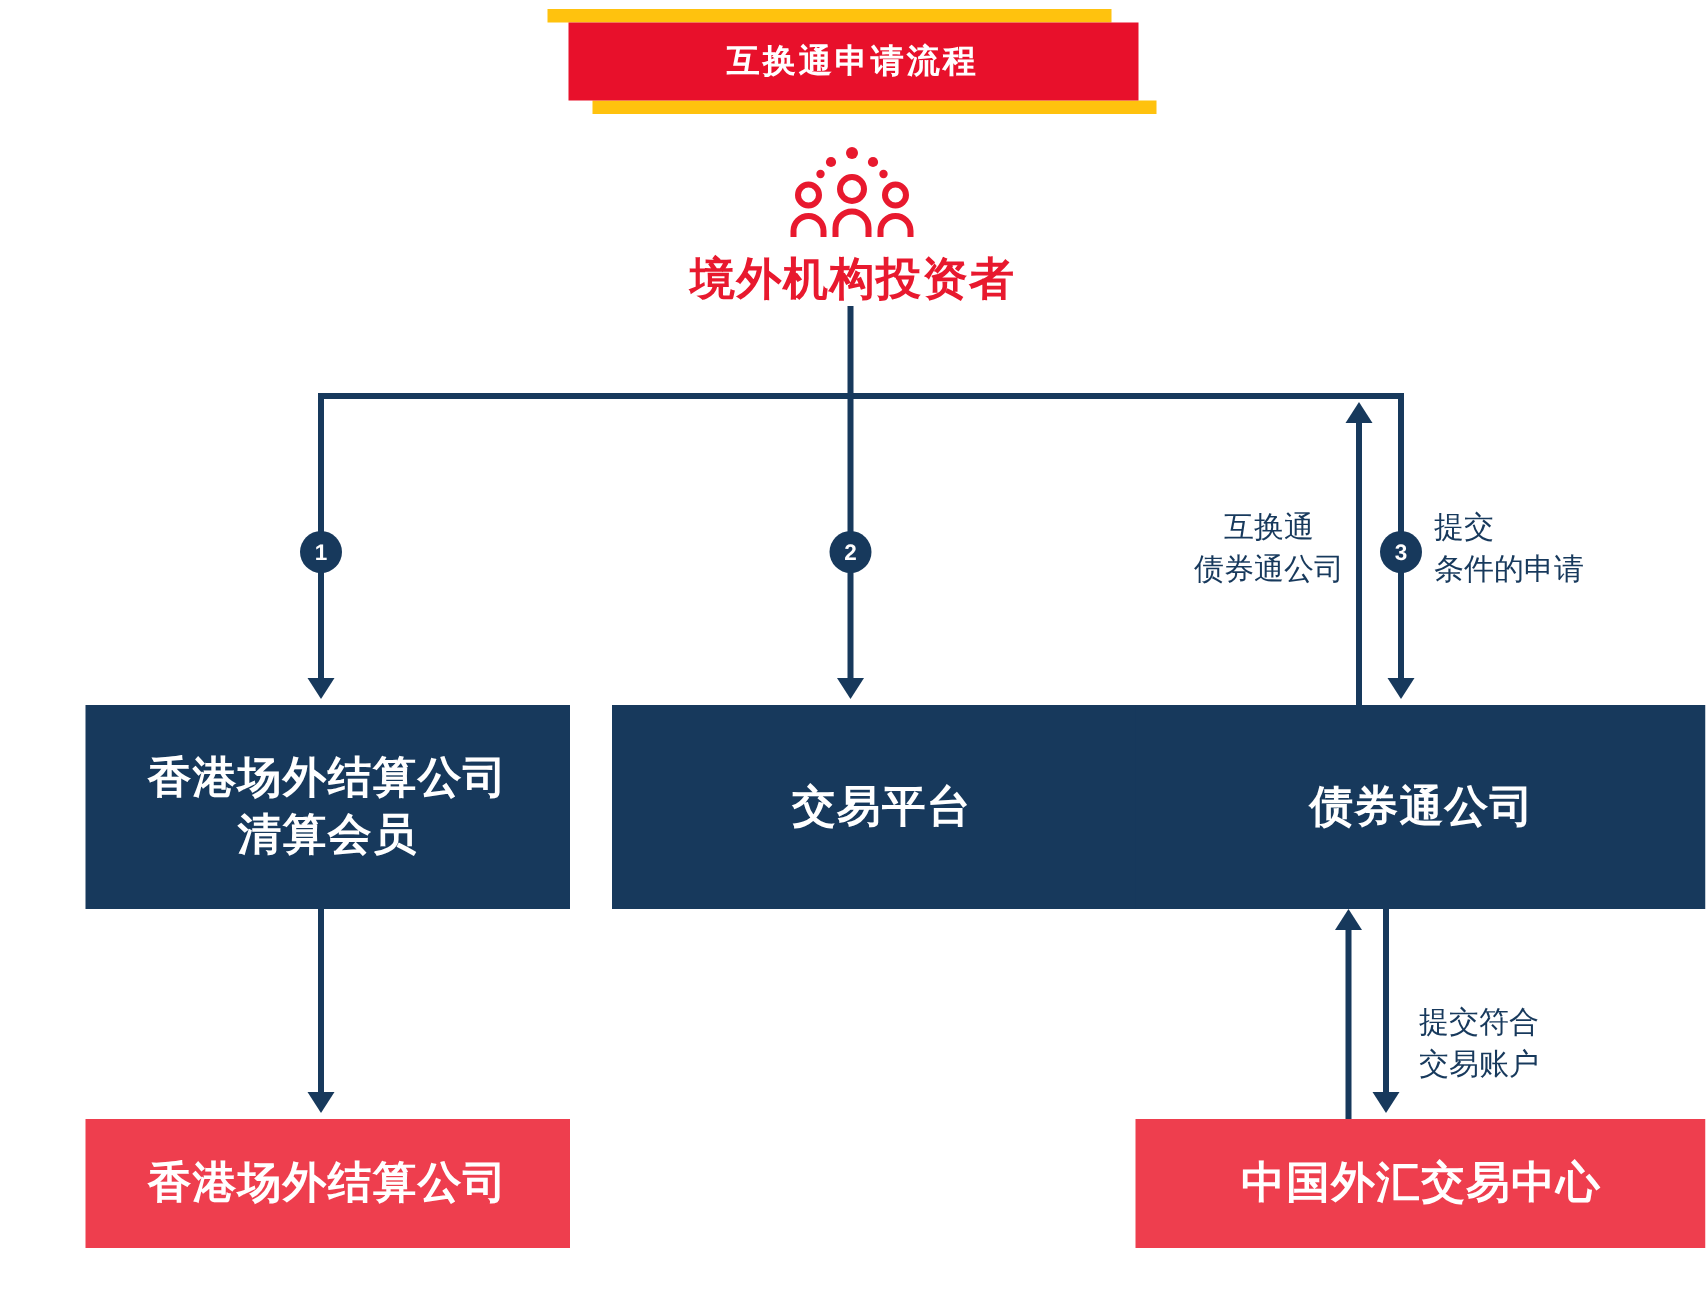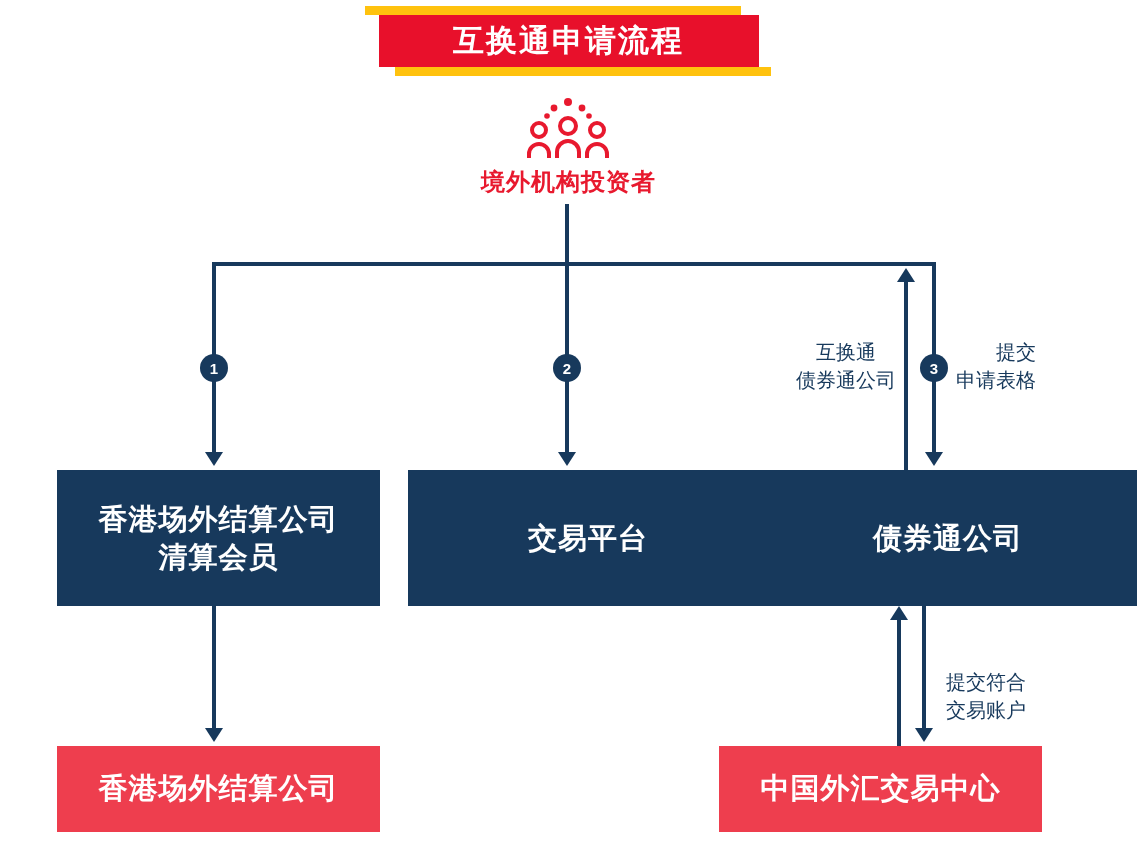--- a/index.html
+++ b/index.html
@@ -8,26 +8,26 @@
     position:relative;width:1137px;height:860px;background:#ffffff;overflow:hidden;
   }
 
   
   .banner-wrap{position:absolute;left:50%;top:6px;transform:translateX(-50%);width:380px;height:70px;}
   .banner-gold{position:absolute;height:9px;background:#ffc20e;width:376px;}
   .banner-gold.top{left:-14px;top:0;}
   .banner-gold.bottom{left:16px;top:61px;}
   .banner-red{position:absolute;left:0;top:9px;width:380px;height:52px;background:#e8102b;
     display:flex;align-items:center;justify-content:center;}
-  .banner-red .title{color:#ffffff;font-size:31px;font-weight:bold;letter-spacing:2px;}
+  .banner-red .title{color:#ffffff;font-size:22px;font-weight:bold;letter-spacing:2px;}
 
   
   .people-icon{position:absolute;left:520px;top:96px;width:96px;height:66px;}
   .investor-label{position:absolute;left:0;top:166px;width:1137px;text-align:center;
-    color:#e8192e;font-size:24px;font-weight:bold;letter-spacing:1px;}
+    color:#e8192e;font-size:30px;font-weight:bold;letter-spacing:1px;}
 
   
   .line{position:absolute;background:#17395c;}
   .arrow-down{position:absolute;width:0;height:0;
     border-left:9px solid transparent;border-right:9px solid transparent;border-top:14px solid #17395c;}
   .arrow-up{position:absolute;width:0;height:0;
     border-left:9px solid transparent;border-right:9px solid transparent;border-bottom:14px solid #17395c;}
 
   .badge{position:absolute;width:28px;height:28px;border-radius:50%;background:#17395c;
     color:#ffffff;font-size:15px;font-weight:bold;display:flex;align-items:center;justify-content:center;}
@@ -88,23 +88,23 @@
   <div class="line" style="left:904px;top:282px;width:4px;height:188px;"></div>
   <div class="arrow-up" style="left:897px;top:268px;"></div>
   <div class="line" style="left:932px;top:262px;width:4px;height:192px;"></div>
   <div class="arrow-down" style="left:925px;top:452px;"></div>
   <div class="badge" style="left:920px;top:354px;">3</div>
 
   <div class="side-label right-align" style="right:241px;top:338px;">
     <div>互换通</div>
     <div>债券通公司</div>
   </div>
-  <div class="side-label" style="left:956px;top:338px;text-align:right;">
+  <div class="side-label" style="left:956px;top:338px;">
     <div>提交</div>
-    <div>申请表格</div>
+    <div>条件的申请</div>
   </div>
 
   <div class="navy-box" style="left:57px;width:323px;">
     <div>香港场外结算公司</div>
     <div>清算会员</div>
   </div>
   <div class="navy-box" style="left:408px;width:360px;">
     <div>交易平台</div>
   </div>
   <div class="navy-box" style="left:757px;width:382px;text-align:center;">
@@ -120,17 +120,17 @@
   <div class="arrow-down" style="left:915px;top:728px;"></div>
 
   <div class="side-label" style="left:946px;top:668px;">
     <div>提交符合</div>
     <div>交易账户</div>
   </div>
 
   <div class="red-box" style="left:57px;width:323px;">
     <div>香港场外结算公司</div>
   </div>
-  <div class="red-box" style="left:719px;width:323px;">
+  <div class="red-box" style="left:757px;width:381px;">
     <div>中国外汇交易中心</div>
   </div>
 
 </div>
 
 </body></html>

